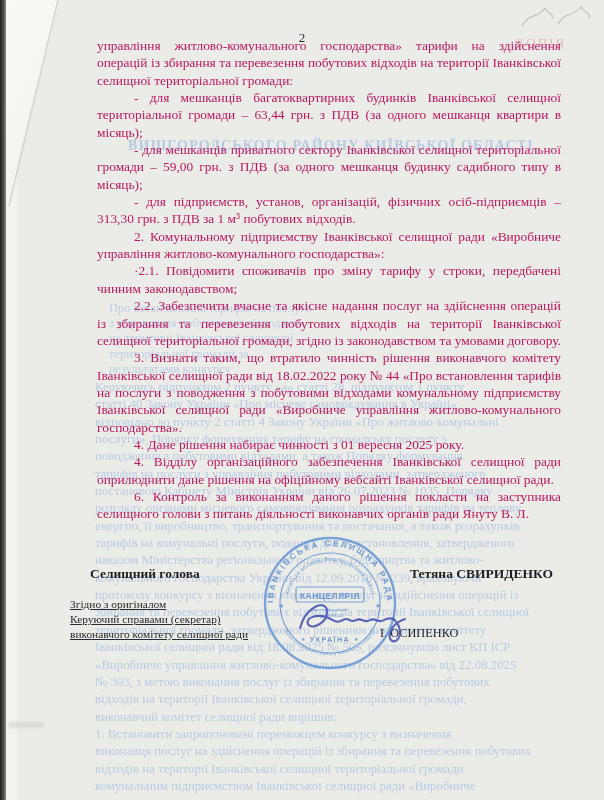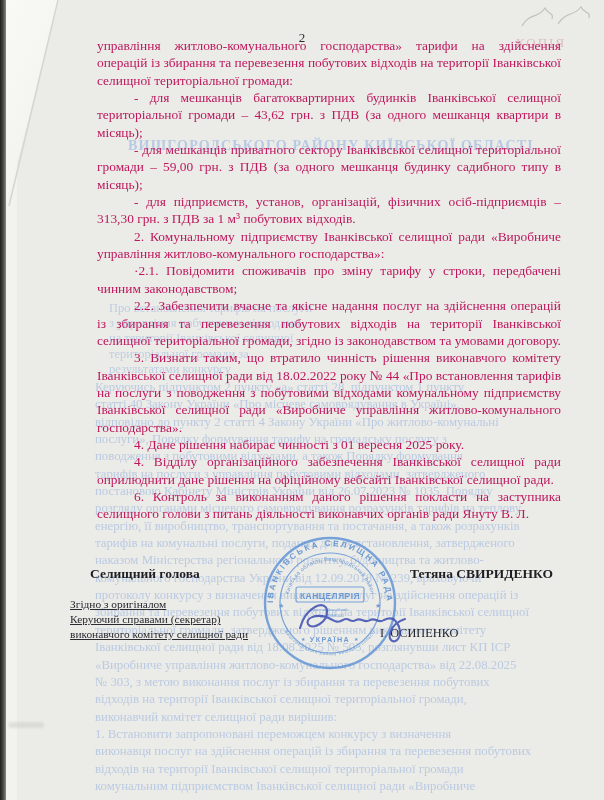--- a/index.html
+++ b/index.html
@@ -89,21 +89,21 @@
   <div>1. Встановити запропоновані переможцем конкурсу з визначення</div>
   <div>виконавця послуг на здійснення операцій із збирання та перевезення побутових</div>
   <div>відходів на території Іванківської селищної територіальної громади</div>
   <div>комунальним підприємством Іванківської селищної ради «Виробниче</div>
 </div>
 
 <div class="page-num">2</div>
 
 <div class="doc">
   <p class="cont">управління житлово-комунального господарства» тарифи на здійснення операцій із збирання та перевезення побутових відходів на території Іванківської селищної територіальної громади:</p>
-  <p>- для мешканців багатоквартирних будинків Іванківської селищної територіальної громади – 43,62 грн. з ПДВ (за одного мешканця квартири в місяць);</p>
+  <p>- для мешканців багатоквартирних будинків Іванківської селищної територіальної громади – 63,44 грн. з ПДВ (за одного мешканця квартири в місяць);</p>
   <p>- для мешканців приватного сектору Іванківської селищної територіальної громади – 59,00 грн. з ПДВ (за одного мешканця будинку садибного типу в місяць);</p>
   <p>- для підприємств, установ, організацій, фізичних осіб-підприємців – 313,30 грн. з ПДВ за 1 м³ побутових відходів.</p>
   <p>2. Комунальному підприємству Іванківської селищної ради «Виробниче управління житлово-комунального господарства»:</p>
   <p>·2.1. Повідомити споживачів про зміну тарифу у строки, передбачені чинним законодавством;</p>
   <p>2.2. Забезпечити вчасне та якісне надання послуг на здійснення операцій із збирання та перевезення побутових відходів на території Іванківської селищної територіальної громади, згідно із законодавством та умовами договору.</p>
   <p>3. Визнати таким, що втратило чинність рішення виконавчого комітету Іванківської селищної ради від 18.02.2022 року № 44 «Про встановлення тарифів на послуги з поводження з побутовими відходами комунальному підприємству Іванківської селищної ради «Виробниче управління житлово-комунального господарства».</p>
   <p>4. Дане рішення набирає чинності з 01 вересня 2025 року.</p>
   <p>4. Відділу організаційного забезпечення Іванківської селищної ради оприлюднити дане рішення на офіційному вебсайті Іванківської селищної ради.</p>
   <p>6. Контроль за виконанням даного рішення покласти на заступника селищного голови з питань діяльності виконавчих органів ради Януту В. Л.</p>
 </div>

